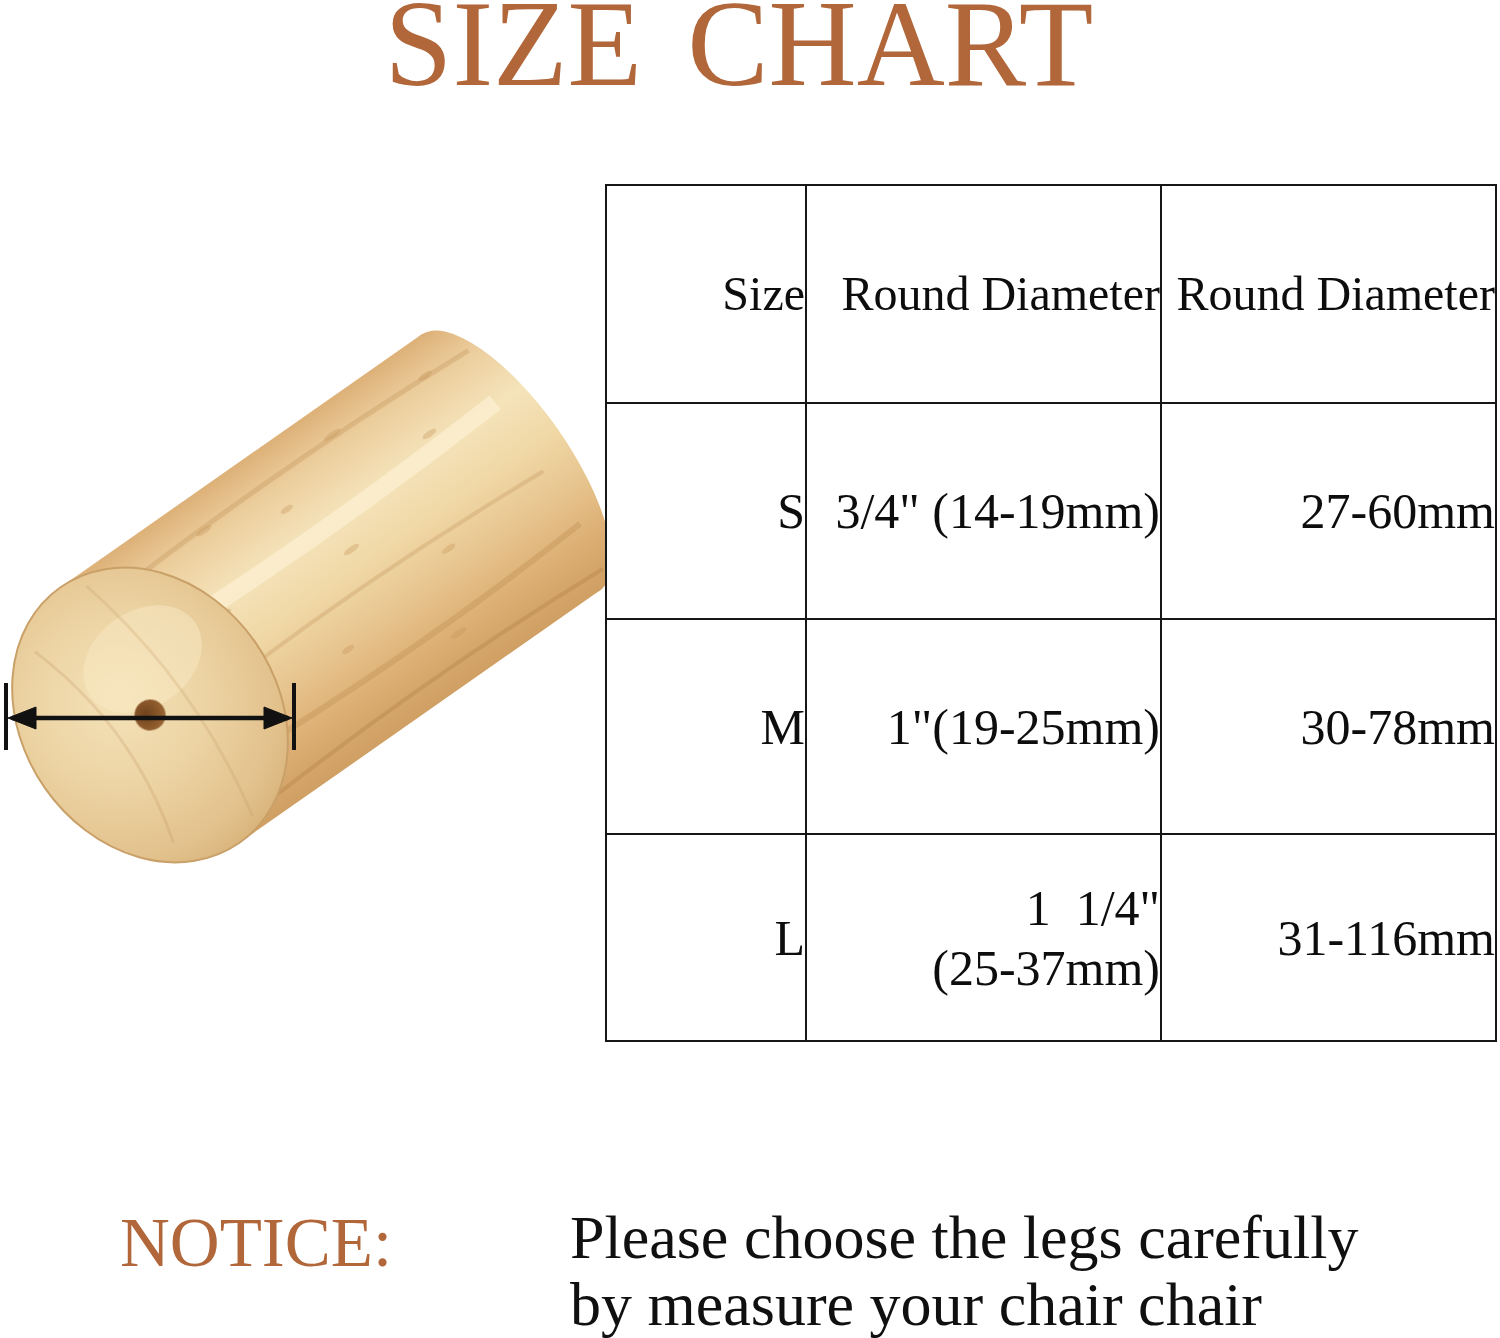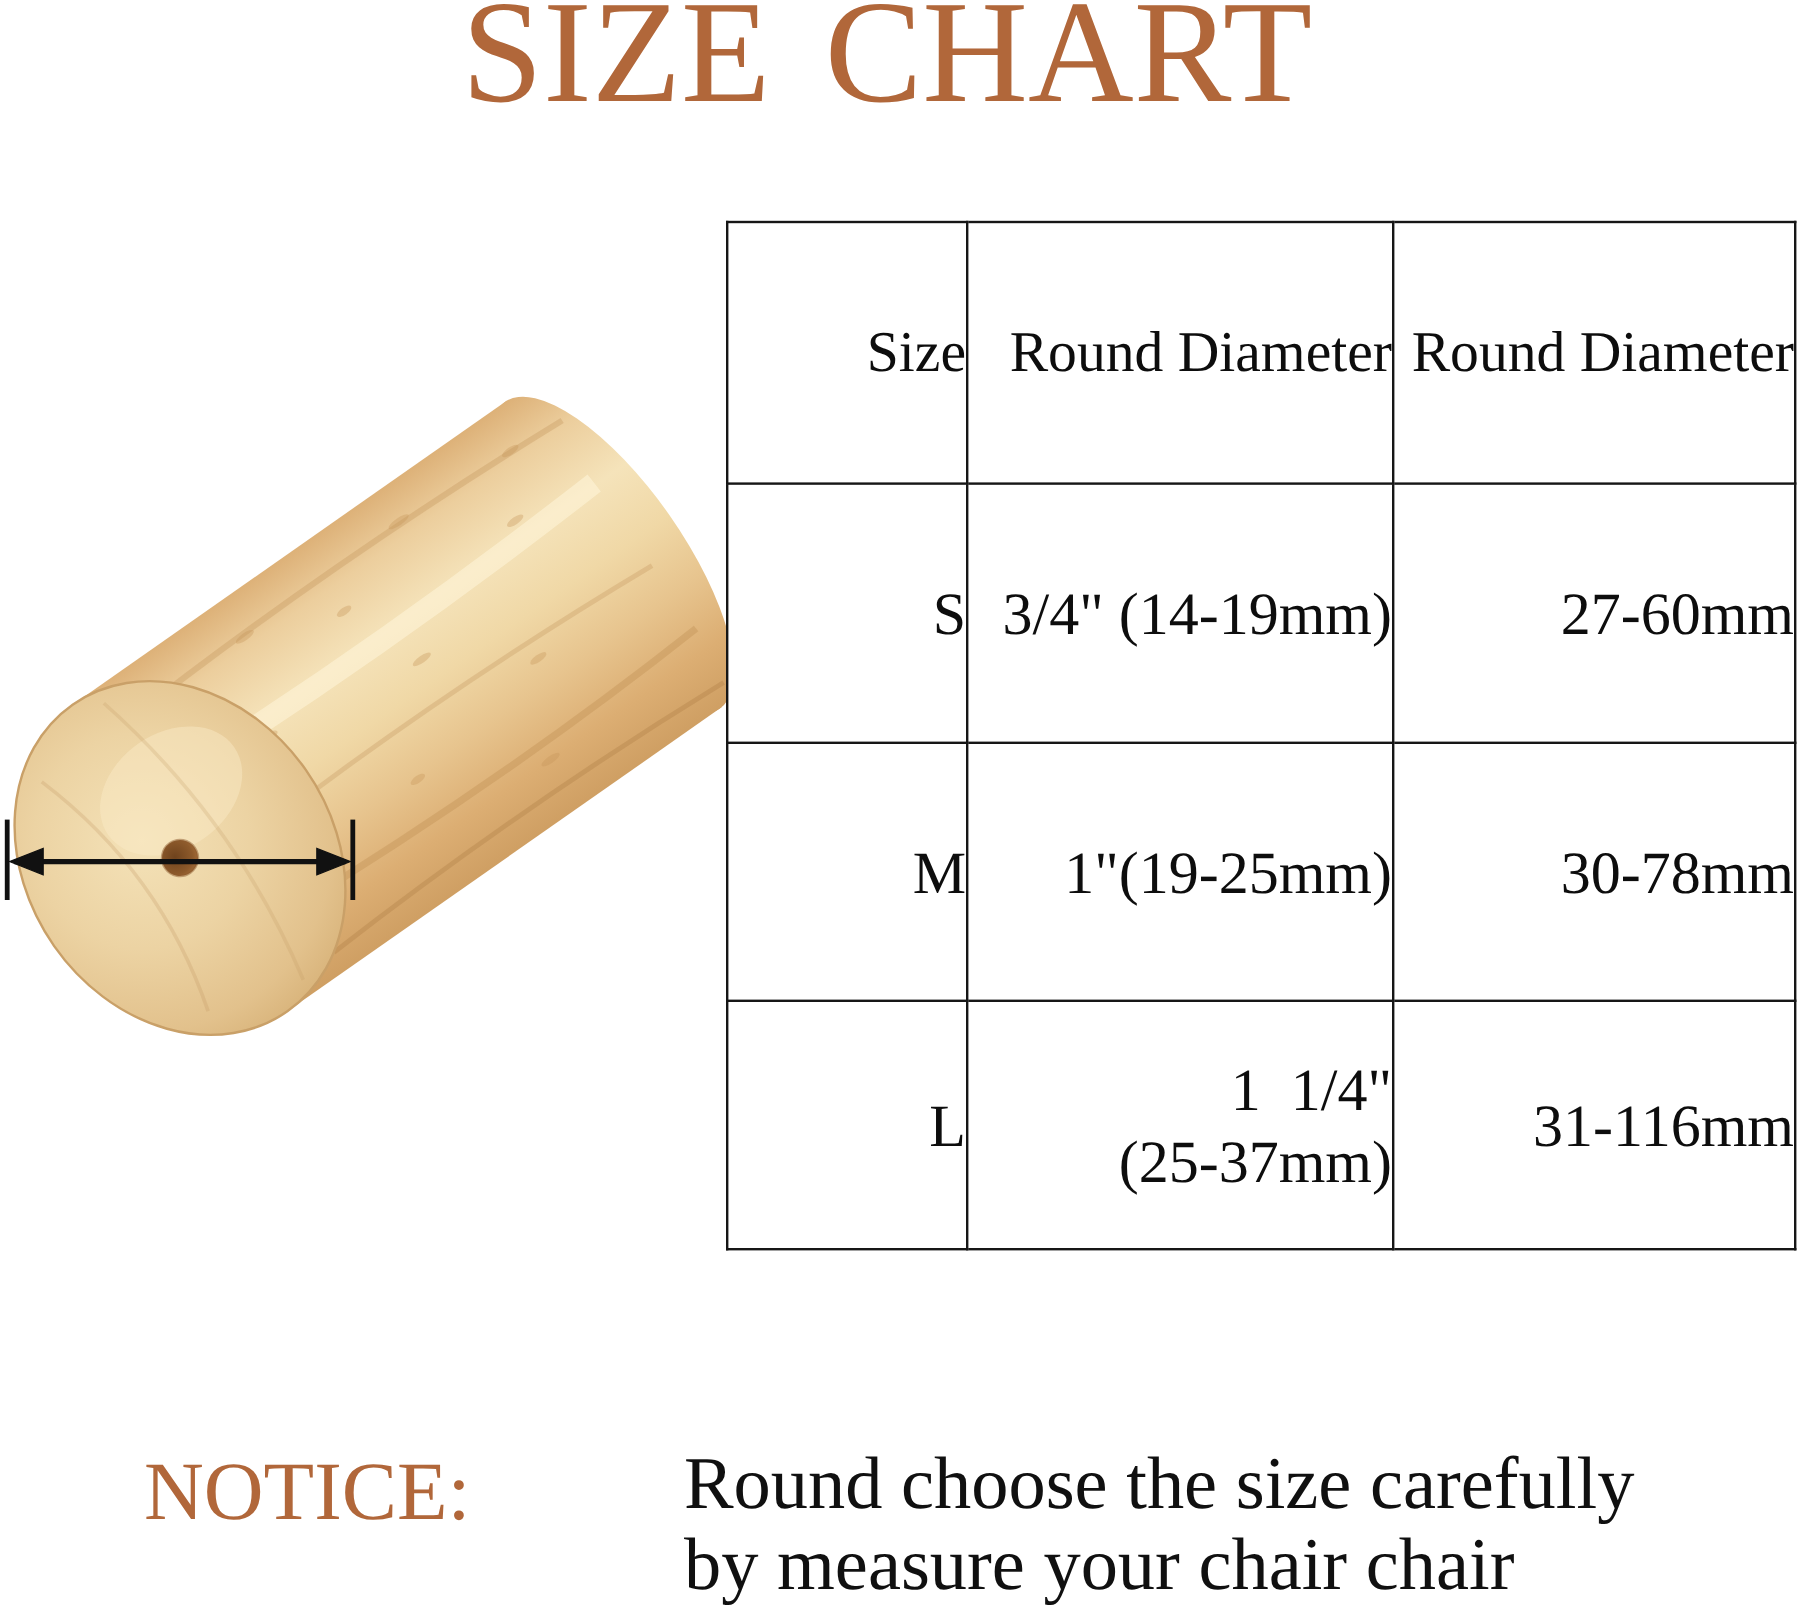--- a/index.html
+++ b/index.html
@@ -121,17 +121,17 @@
         <td>L</td>
         <td class="pre">1  1/4"
 (25-37mm)</td>
         <td>31-116mm</td>
       </tr>
     </tbody>
   </table>
 
   <div class="notice-label">NOTICE:</div>
   <div class="notice-text">
-    <div>Round choose the size carefully</div>
+    <div>Please choose the legs carefully</div>
     <div>by measure your chair chair</div>
   </div>
 
 </div>
 
 </body></html>

